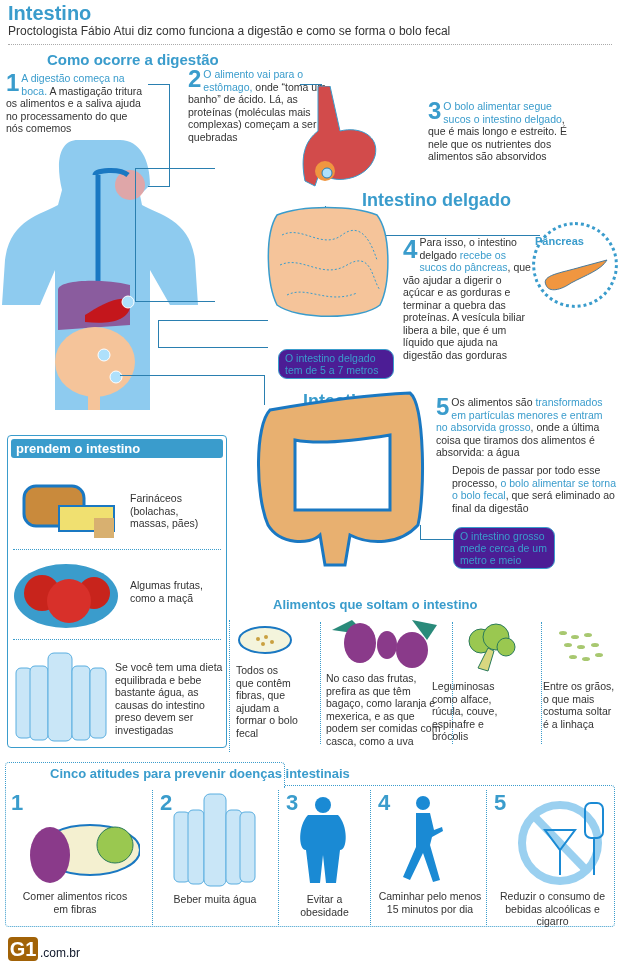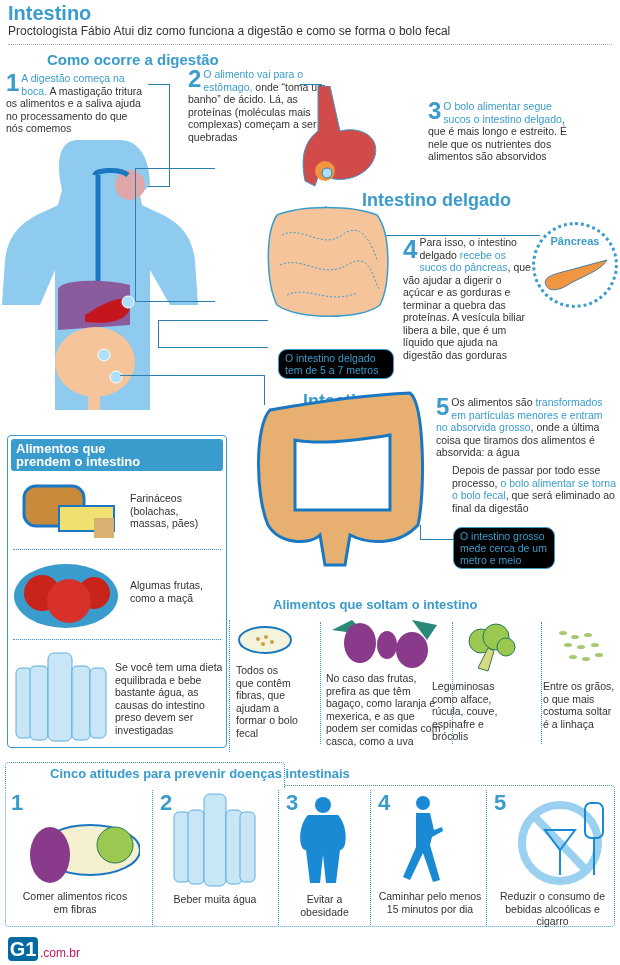--- a/index.html
+++ b/index.html
@@ -7,21 +7,21 @@
   .abs { position: absolute; }
   .title { left: 8px; top: 2px; font-size: 20px; font-weight: bold; color: #3a9ccc; }
   .subtitle { left: 8px; top: 24px; font-size: 12px; color: #333; }
   .dotsep { left: 8px; right: 8px; top: 44px; border-top: 1px dotted #aaa; }
   .sec { font-weight: bold; color: #3a9ccc; margin-left: 39px; }
   .step-num { font-size: 24px; font-weight: bold; color: #3a9ccc; float: left; line-height: 22px; margin-right: 2px; }
   .step { font-size: 10.5px; line-height: 12.5px; color: #333; }
   .hl { color: #3a9ccc; }
   .line { position: absolute; border-color: #2a7fb0; border-style: solid; border-width: 0; }
   .organ-label { font-size: 18px; font-weight: bold; color: #3a9ccc; }
-  .infobox { border: 1px solid #3a9ccc; border-radius: 9px; font-size: 10.5px; line-height: 12px; color: #3a9ccc; padding: 2px 6px; background: #000000; }
+  .infobox { border: 1px solid #3a9ccc; border-radius: 9px; font-size: 10.5px; line-height: 12px; color: #3a9ccc; padding: 2px 6px; background: #4c1d95; }
   .panel { border: 1px solid #3a9ccc; border-radius: 4px; }
   .panel-head { background: #3a9ccc; color: #fff; font-weight: bold; font-size: 13px; line-height: 13px; padding: 3px 5px; border-radius: 3px; }
   .food-text { font-size: 10.5px; line-height: 12.5px; color: #333; }
   .hsep { border-top: 1px dotted #3a9ccc; }
   .vsep { border-left: 1px dotted #3a9ccc; }
   .att-num { font-size: 22px; font-weight: bold; color: #3a9ccc; }
   .att-label { font-size: 10.5px; line-height: 12.5px; color: #333; text-align: center; }
 </style>
 </head>
 <body>
@@ -90,41 +90,40 @@
 <div class="abs organ-label" style="left:362px;top:190px;">Intestino delgado</div>
 
 <svg class="abs" style="left:262px;top:205px;" width="130" height="115">
   <path d="M15,10 C40,0 90,0 115,10 C130,30 128,80 118,100 C100,115 35,115 15,100 C5,80 2,30 15,10 Z" fill="#f5c49a" stroke="#3a9ccc" stroke-width="1.5"></path>
   <path d="M20,30 C40,20 60,45 80,30 S110,40 115,55 M18,60 C40,50 60,75 85,60 S110,75 118,85 M25,90 C45,80 65,100 95,88" stroke="#3a9ccc" stroke-width="1" stroke-dasharray="2,2" fill="none"></path>
 </svg>
 
 <div class="abs infobox" style="left:278px;top:349px;width:116px;">O intestino delgado tem de 5 a 7 metros</div>
 
 <div class="abs" style="left:532px;top:222px;width:86px;height:86px;border:3px dotted #3a9ccc;border-radius:50%;">
-  <div style="position:absolute;top:10px;width:100%;text-align:center;font-size:11px;font-weight:bold;color:#3a9ccc;">Pâncreas</div>
+  <div style="position:absolute;top:10px;width:100%;text-align:left;font-size:11px;font-weight:bold;color:#3a9ccc;">Pâncreas</div>
   <svg style="position:absolute;left:6px;top:30px;" width="70" height="40">
     <path d="M5,30 C0,20 20,18 40,12 L66,5 C60,15 45,20 30,28 C20,35 8,38 5,30 Z" fill="#f09640" stroke="#4a7a9a"></path>
   </svg>
 </div>
 
 <div class="abs organ-label" style="left:303px;top:393px;text-align:center;line-height:17px;">
   <div>Intestino</div>
   <div>grosso</div>
 </div>
 
 <svg class="abs" style="left:250px;top:385px;" width="185" height="185">
   <path d="M20,25 C60,18 110,10 160,8 C175,20 175,110 168,140 C150,160 120,160 100,150 L95,180 L75,180 L70,150 C60,160 30,160 18,140 C5,110 5,40 20,25 Z M45,55 L45,125 L140,125 L140,50 C110,55 70,60 45,55 Z" fill="#e8b070" stroke="#1a78c2" stroke-width="3" fill-rule="evenodd"></path>
 </svg>
 
 <div class="abs infobox" style="left:453px;top:527px;width:102px;">O intestino grosso mede cerca de um metro e meio</div>
 <div class="line" style="left:420px;top:525px;width:34px;height:15px;border-left-width:1px;border-bottom-width:1px;"></div>
 
 <div class="abs panel" style="left:7px;top:435px;width:220px;height:313px;">
   <div class="panel-head" style="margin:3px;">
-    <div>Alimentos que</div>
     <div>prendem o intestino</div>
   </div>
   <div class="abs" style="left:6px;top:40px;width:108px;height:70px;">
     <svg width="108" height="70">
         <rect x="10" y="10" width="60" height="40" rx="12" fill="#c98a3c" stroke="#1a78c2" stroke-width="3"></rect>
         <rect x="45" y="30" width="55" height="25" fill="#f0e070" stroke="#1a78c2" stroke-width="2"></rect>
         <rect x="80" y="42" width="20" height="20" fill="#d8b070"></rect>
       </svg>
   </div>
   <div class="abs food-text" style="left:122px;top:56px;width:90px;">Farináceos (bolachas, massas, pães)</div>
@@ -261,14 +260,14 @@
       <circle cx="55" cy="48" r="38" fill="none" stroke="#9ad0f0" stroke-width="8"></circle>
       <line x1="28" y1="20" x2="82" y2="76" stroke="#9ad0f0" stroke-width="8"></line>
       <path d="M40,35 L70,35 L55,55 Z" fill="none" stroke="#1a8ad4" stroke-width="2"></path>
       <line x1="55" y1="55" x2="55" y2="80" stroke="#1a8ad4" stroke-width="2"></line>
       <rect x="80" y="8" width="18" height="35" rx="6" fill="none" stroke="#1a8ad4" stroke-width="2"></rect>
       <line x1="89" y1="43" x2="89" y2="80" stroke="#1a8ad4" stroke-width="2"></line>
     </svg>
 </div>
 <div class="abs att-label" style="left:490px;top:890px;width:125px;">Reduzir o consumo de bebidas alcoólicas e cigarro</div>
 
-<div class="abs" style="left:8px;top:937px;width:30px;height:24px;background:#0369a1;border-radius:4px;color:#fff;font-weight:bold;font-size:20px;line-height:24px;text-align:center;">G1</div>
-<div class="abs" style="left:40px;top:946px;font-size:12px;color:#be185d;">.com.br</div>
+<div class="abs" style="left:8px;top:937px;width:30px;height:24px;background:#a16207;border-radius:4px;color:#fff;font-weight:bold;font-size:20px;line-height:24px;text-align:center;">G1</div>
+<div class="abs" style="left:40px;top:946px;font-size:12px;color:#0f172a;">.com.br</div>
 
 </body></html>

